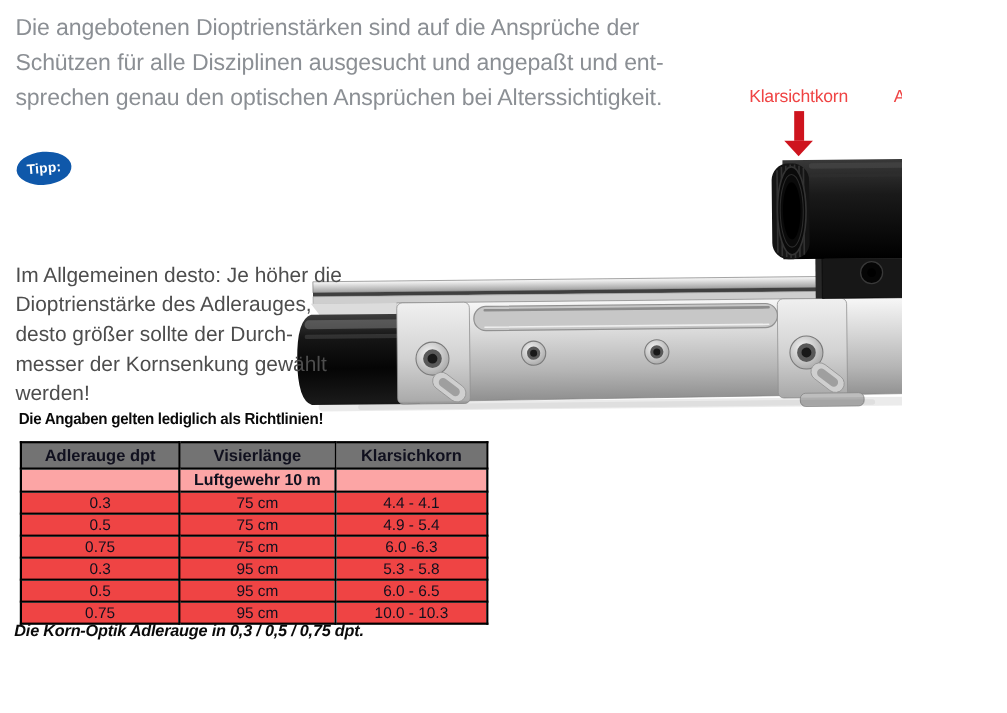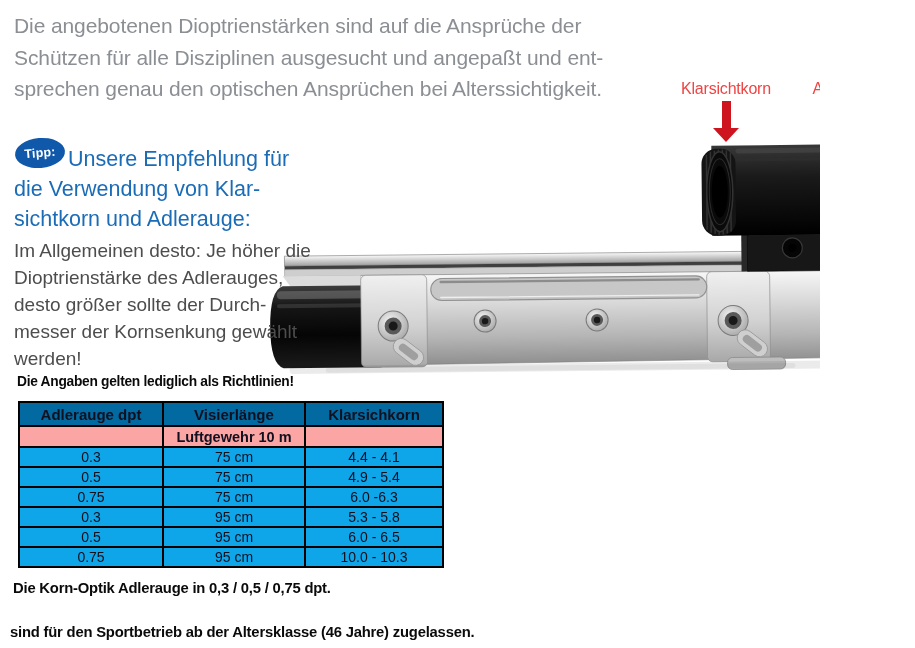--- a/index.html
+++ b/index.html
@@ -58,26 +58,26 @@
     position:absolute;left:18px;top:401px;
     border-collapse:collapse;table-layout:fixed;width:424px;
     font-size:14px;color:#10101e;
   }
   table.guide th,table.guide td{
     border:2px solid #000;text-align:center;padding:0;
     overflow:hidden;
   }
   table.guide thead th{height:22px;font-size:15px;font-weight:bold;}
   table.guide tr.subheader td{height:19px;font-weight:bold;font-size:14.5px;}
-  table.guide tbody td{height:18px;background:#0ea5e9;}
+  table.guide tbody td{height:18px;background:#ef4444;}
 
   .footer-line{
     font-size:14.8px;font-weight:bold;color:#0a0a0a;letter-spacing:-0.2px;
   }
-  .footer-1{left:13px;top:580px;}
+  .footer-1{left:13px;top:566px;font-style:italic;}
   .footer-2{left:10px;top:624px;}
 </style>
 </head>
 <body>
 
 <div id="page">
 
   <div class="abs intro preline" style="color: rgb(139, 143, 148);">Die angebotenen Dioptrienstärken sind auf die Ansprüche der
 Schützen für alle Disziplinen ausgesucht und angepaßt und ent-
 sprechen genau den optischen Ansprüchen bei Alterssichtigkeit.</div>
@@ -222,39 +222,36 @@
           <line x1="609" y1="18" x2="609" y2="106"></line>
         </g>
         <line x1="612" y1="18" x2="612" y2="106" stroke="#333333" stroke-width="1.6" stroke-dasharray="2.5,2.5"></line>
         <rect x="472" y="20" width="108" height="5" rx="2.5" fill="#4a4a4a" opacity="0.6"></rect>
         <rect x="472" y="30" width="108" height="3" rx="1.5" fill="#333333" opacity="0.4"></rect>
       </g>
     </g>
   </svg>
 
   <div class="abs tip-badge" style="background-color: rgb(15, 88, 170);">Tipp:</div>
-  <div class="abs tip-heading preline" style="color: rgb(26, 108, 183);">Unsere Empfehlung für
-die Verwendung von Klar-
-sichtkorn und Adlerauge:</div>
   <div class="abs tip-body preline" style="color: rgb(77, 77, 77);">Im Allgemeinen desto: Je höher die
 Dioptrienstärke des Adlerauges,
 desto größer sollte der Durch-
 messer der Kornsenkung gewählt
 werden!</div>
 
   <div class="abs guideline-note">Die Angaben gelten lediglich als Richtlinien!</div>
 
   <table class="guide">
     <colgroup>
         <col style="width:144px">
         <col style="width:142px">
         <col style="width:138px">
       </colgroup>
     <thead>
-      <tr style="background-color: #0369a1;">
+      <tr style="background-color: #737373;">
         <th>Adlerauge dpt</th>
         <th>Visierlänge</th>
         <th>Klarsichkorn</th>
       </tr>
       <tr class="subheader" style="background-color: #fca5a5;">
         <td></td>
         <td>Luftgewehr 10 m</td>
         <td></td>
       </tr>
     </thead>
@@ -286,15 +283,14 @@
         </tr>
         <tr>
           <td>0.75</td>
           <td>95 cm</td>
           <td>10.0 - 10.3</td>
         </tr>
       </tbody>
   </table>
 
   <div class="abs footer-line footer-1">Die Korn-Optik Adlerauge in 0,3 / 0,5 / 0,75 dpt.</div>
-  <div class="abs footer-line footer-2">sind für den Sportbetrieb ab der Altersklasse (46 Jahre) zugelassen.</div>
 
 </div>
 
 </body></html>

